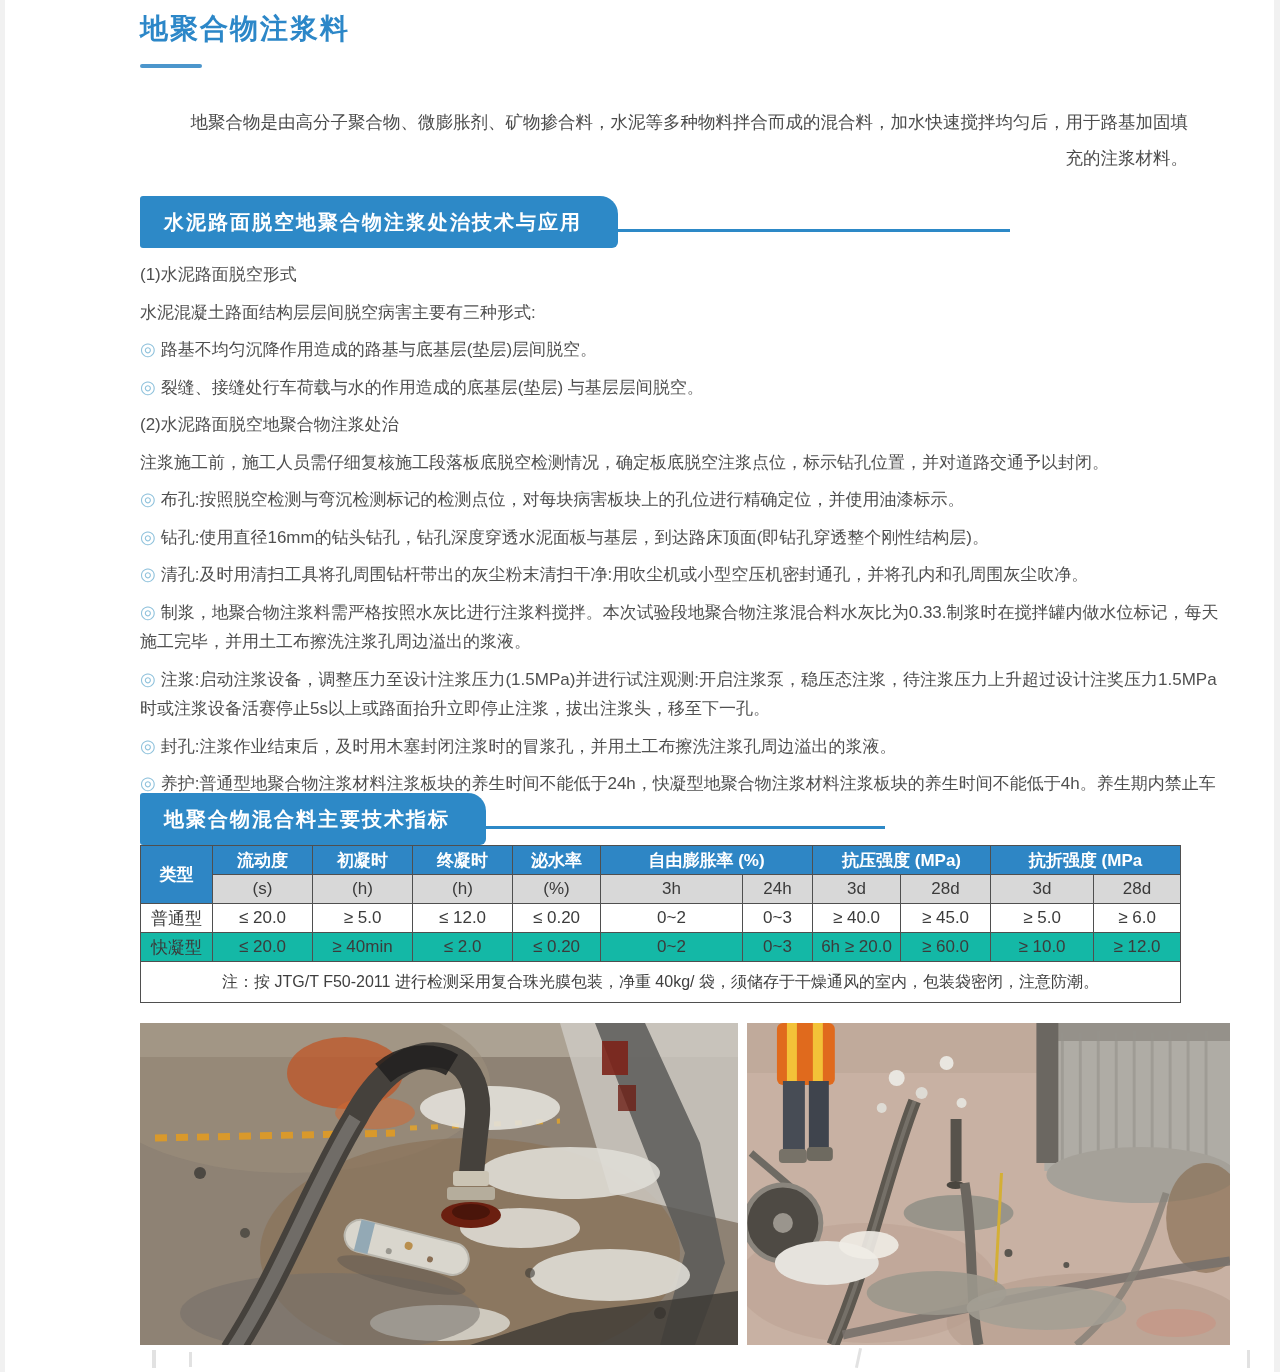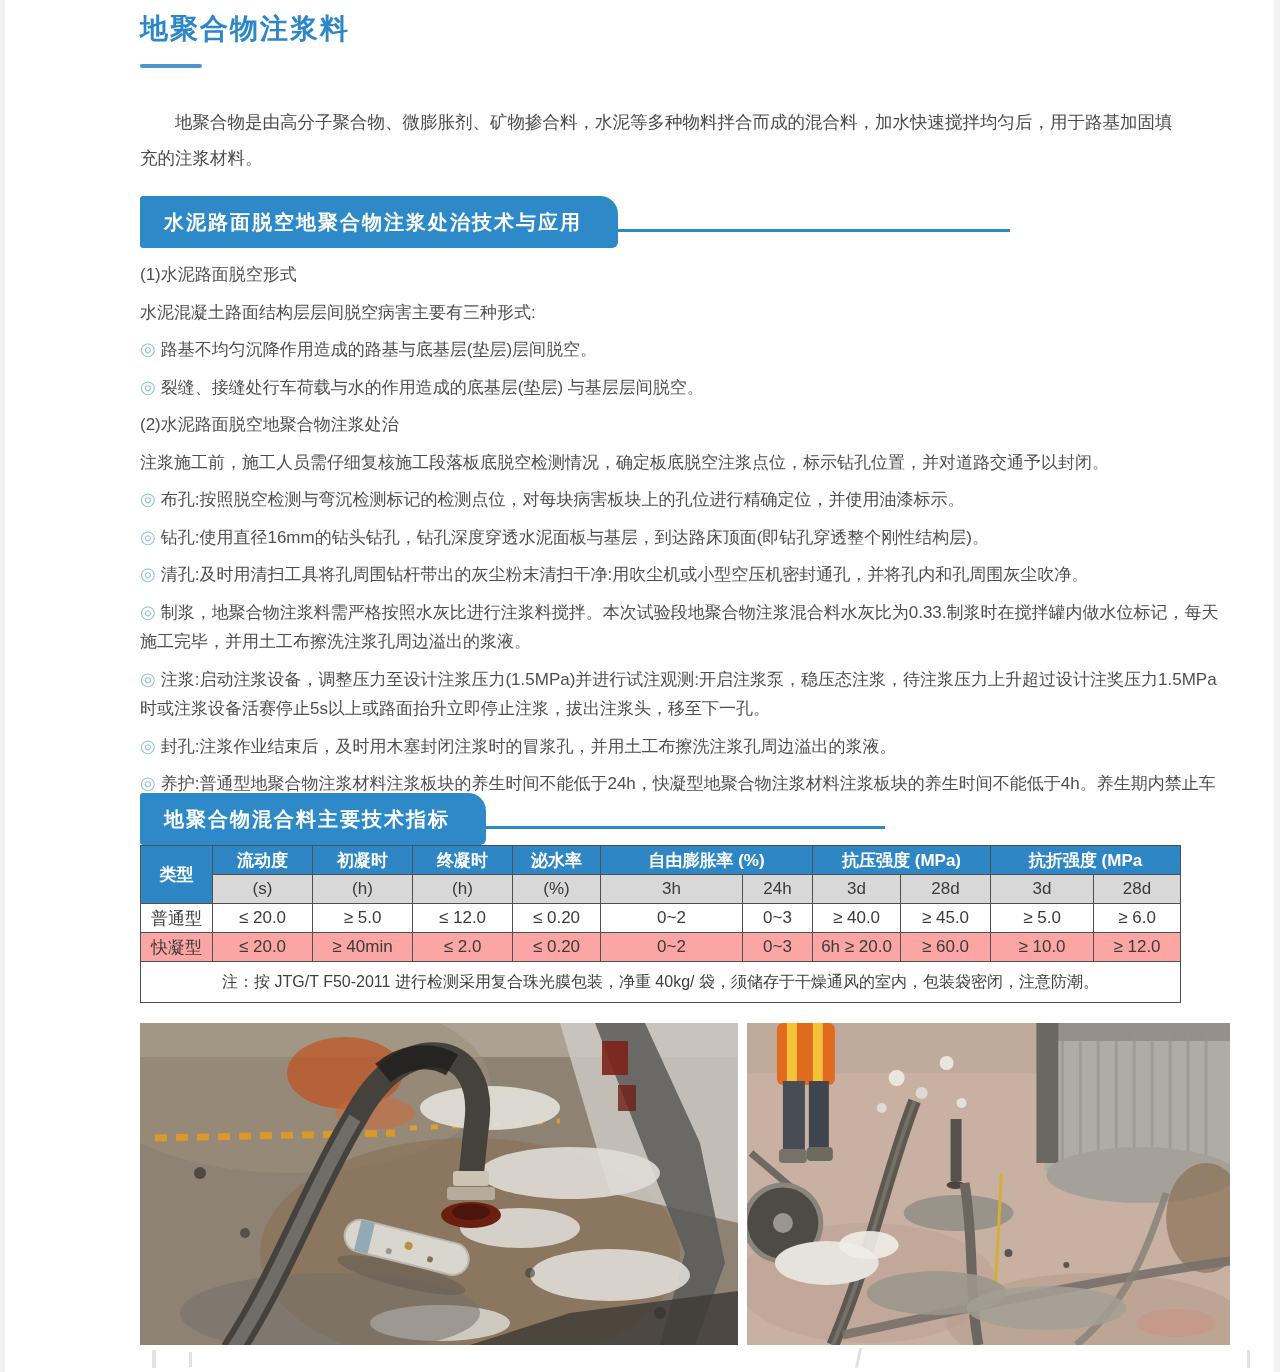--- a/index.html
+++ b/index.html
@@ -7,21 +7,21 @@
     width:1280px;height:1372px;position:relative;background:#ffffff;
     font-family:"Liberation Sans", sans-serif;overflow:hidden;
   }
   .edge-strip{position:absolute;top:0;height:1372px;background:#f1f1f1;}
   
   .page-title{position:absolute;left:140px;top:10px;font-size:28px;font-weight:bold;
     color:#2C87C8;letter-spacing:2px;}
   .title-dash{position:absolute;left:140px;top:64px;width:62px;height:4px;
     background:#4C96CC;border-radius:2px;}
   .intro{position:absolute;left:140px;top:104px;width:1048px;font-size:17.5px;
-    line-height:36px;color:#4b4b4b;text-indent:2em;}
+    line-height:36px;color:#4b4b4b;text-indent:2em;text-align:right;}
   
   .banner{position:absolute;left:140px;height:40px;}
   #banner-tech{top:196px;}
   #banner-specs{top:793px;}
   .banner-line{position:absolute;top:33px;left:0;height:3px;background:#2D89C7;}
   #banner-tech .banner-line{width:870px;}
   #banner-specs .banner-line{width:745px;}
   .banner-box{position:relative;display:inline-flex;align-items:center;height:52px;
     background:#2D89C7;color:#ffffff;font-size:20px;font-weight:bold;letter-spacing:2px;
     padding:0 36px 0 24px;border-radius:3px 18px 6px 3px;}
@@ -29,21 +29,21 @@
   .paras{position:absolute;left:140px;top:252px;width:1082px;}
   .para{margin:8px 0 1px 0;font-size:17px;line-height:29.5px;color:#4f4f4f;}
   .bullet{color:#8FC2DC;font-size:18px;margin-right:5px;}
   
   .spec-table{position:absolute;left:140px;top:845px;width:1040px;
     border-collapse:collapse;table-layout:fixed;}
   .spec-table td{border:1px solid #4f4f4f;text-align:center;font-size:17px;
     color:#3b3b3b;padding:0;height:28px;overflow:hidden;white-space:nowrap;}
   .th-blue{background:#2E86C5;color:#ffffff !important;font-weight:bold;}
   .th-gray td{background:#D8D8D8;}
-  .row-fast td{background:#fca5a5;}
+  .row-fast td{background:#14b8a6;}
   .note-row td{height:40px;font-size:16px;background:#ffffff;color:#3f3f3f;white-space:normal;}
   
   .photo{position:absolute;top:1023px;height:322px;overflow:hidden;}
   #photo-left{left:140px;width:598px;}
   #photo-right{left:747px;width:483px;}
   .photo svg{width:100%;height:100%;display:block;}
   
   .artifact{position:absolute;background:#e2e2e2;}
 </style>
 </head>

